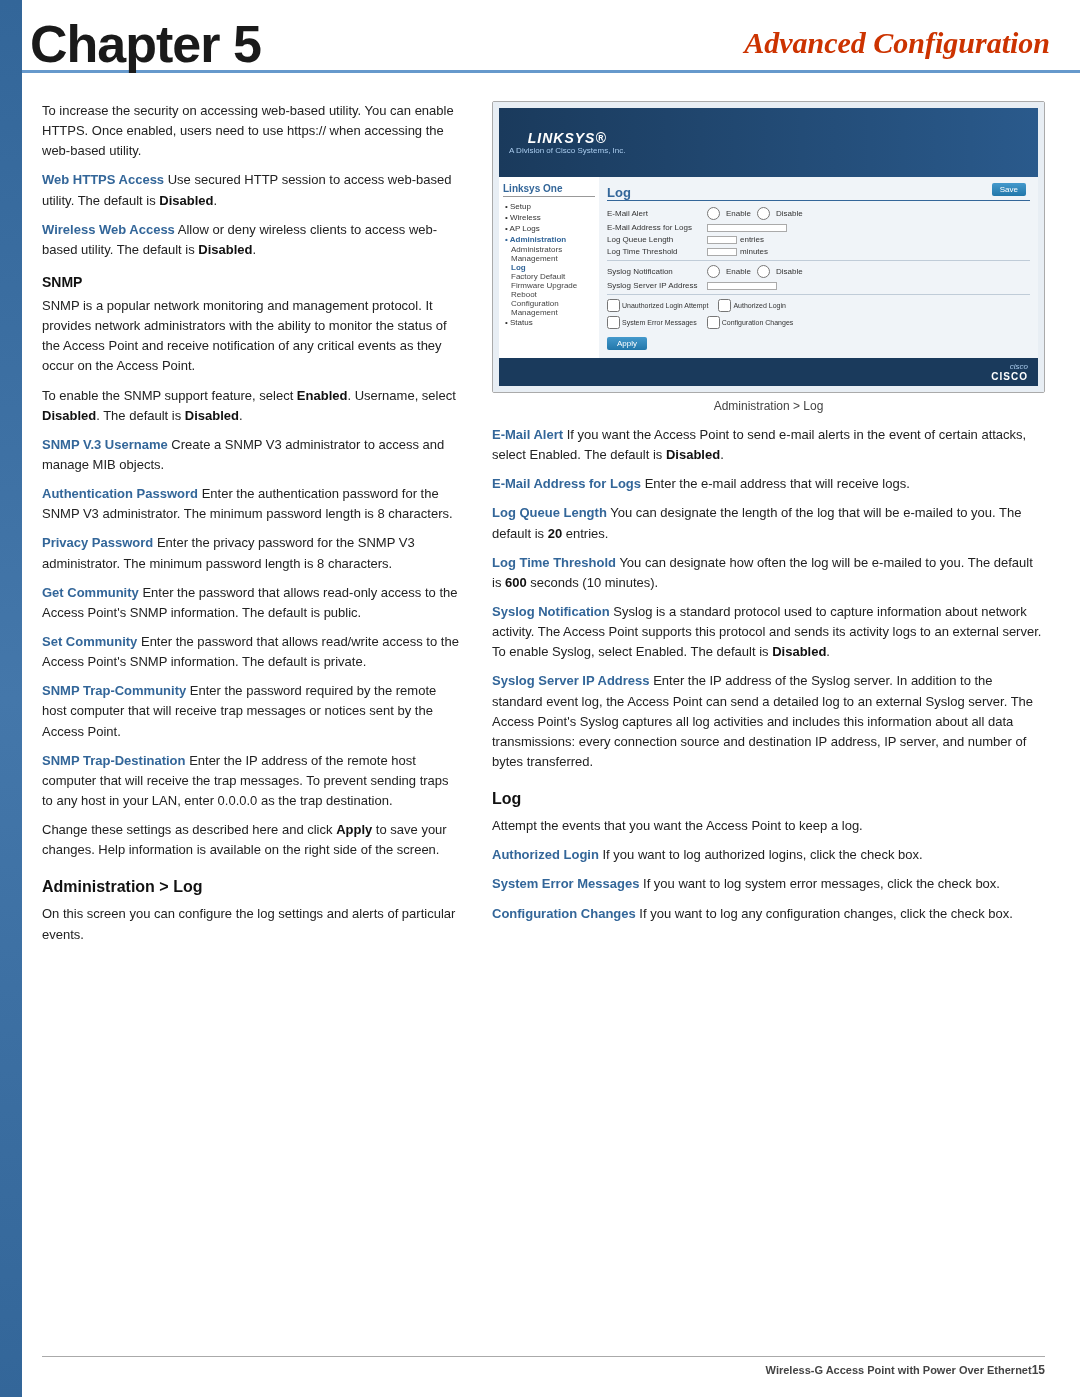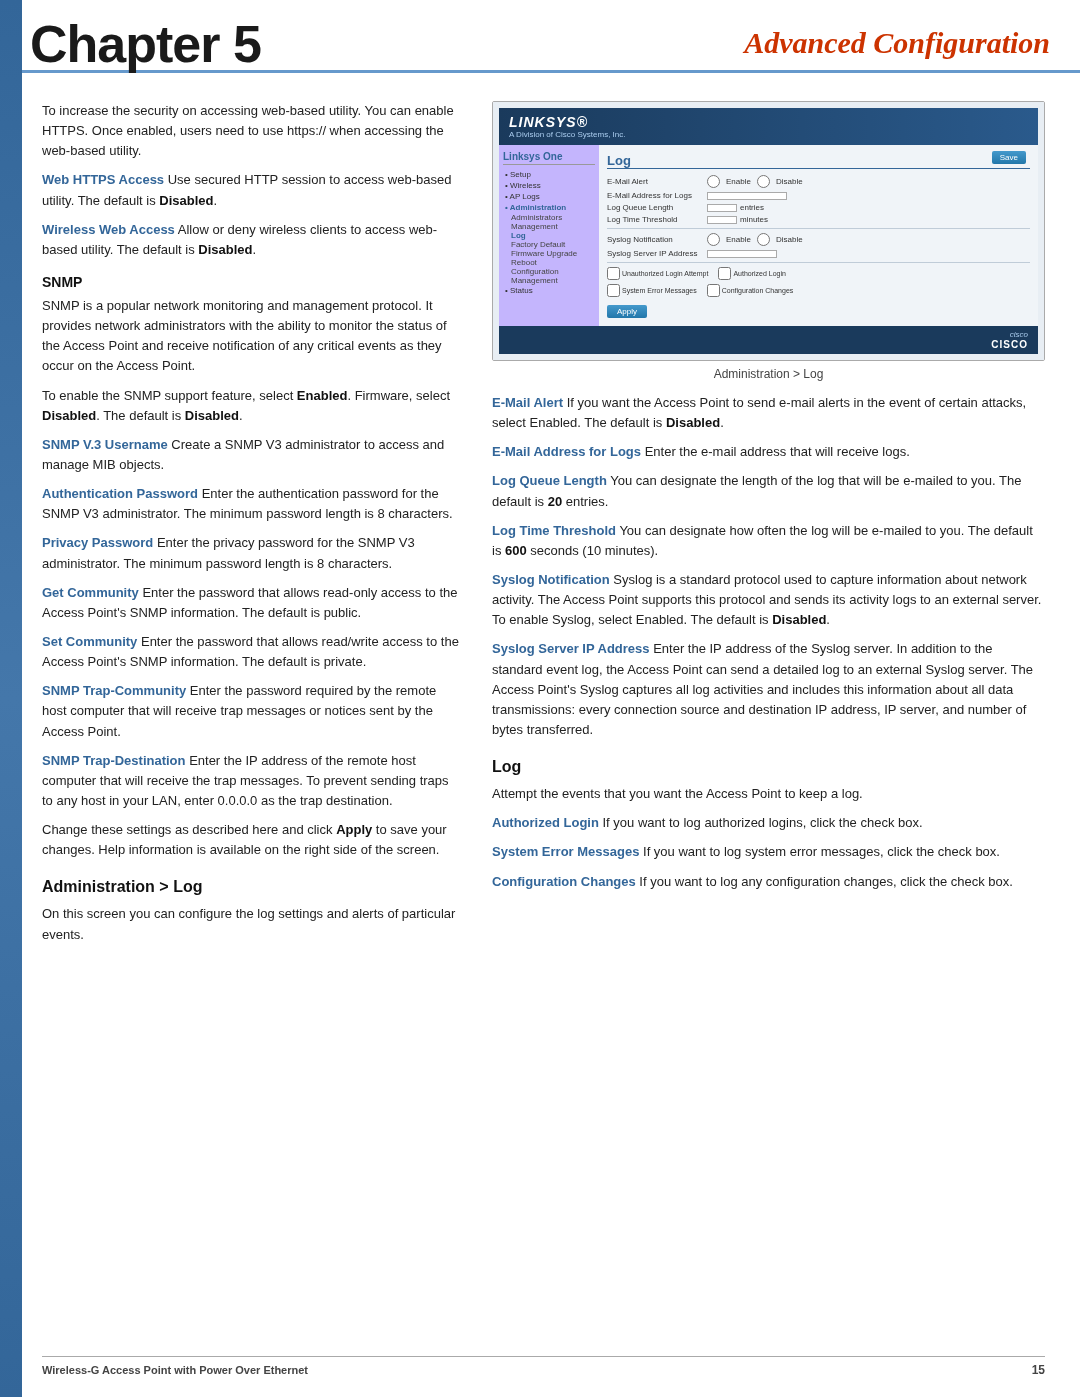--- a/index.html
+++ b/index.html
@@ -123,24 +123,25 @@
 
     
     .linksys-ui {
       background: #e8eef4;
       width: 100%;
       padding: 6px;
     }
 
     .linksys-header {
       background: linear-gradient(to right, #1a3a5c, #2a5a8c);
-      padding: 6px 10px;
+      padding: 22px 10px;
       display: flex;
       align-items: center;
       justify-content: space-between;
+      text-align: center;
     }
 
     .linksys-logo {
       color: #fff;
       font-size: 14px;
       font-weight: 700;
       font-style: italic;
       letter-spacing: 1px;
     }
 
@@ -150,21 +151,21 @@
       display: block;
     }
 
     .linksys-content {
       display: flex;
       background: #d4dce6;
       min-height: 180px;
     }
 
     .linksys-sidebar {
-      background: #c4b5fd;
+      background: #ffffff;
       width: 100px;
       padding: 6px 4px;
       font-size: 9px;
       color: #222;
     }
 
     .linksys-sidebar .brand {
       font-size: 10px;
       font-weight: 700;
       color: #336699;
@@ -282,21 +283,21 @@
       top: 6px;
     }
 
     
     .page-footer {
       position: absolute;
       bottom: 20px;
       left: 42px;
       right: 35px;
       display: flex;
-      justify-content: space-between;
+      justify-content: flex-end;
       align-items: center;
       border-top: 1px solid #aaa;
       padding-top: 6px;
     }
 
     .footer-left {
       font-size: 11px;
       font-weight: 700;
       color: #444;
     }
@@ -333,21 +334,21 @@
 
     <p class="section-para">
       <span class="bold-blue">Wireless Web Access</span><span> Allow or deny wireless clients to access web-based utility. The default is </span><span class="bold-black">Disabled</span><span>.</span>
     </p>
 
     <h3 class="snmp-heading">SNMP</h3>
 
     <p class="section-para">SNMP is a popular network monitoring and management protocol. It provides network administrators with the ability to monitor the status of the Access Point and receive notification of any critical events as they occur on the Access Point.</p>
 
     <p class="section-para">
-      <span>To enable the SNMP support feature, select </span><span class="bold-black">Enabled</span><span>. Firmware, select </span><span class="bold-black">Disabled</span><span>. The default is </span><span class="bold-black">Disabled</span><span>.</span>
+      <span>To enable the SNMP support feature, select </span><span class="bold-black">Enabled</span><span>. Username, select </span><span class="bold-black">Disabled</span><span>. The default is </span><span class="bold-black">Disabled</span><span>.</span>
     </p>
 
     <p class="section-para">
       <span class="bold-blue">SNMP V.3 Username</span><span> Create a SNMP V3 administrator to access and manage MIB objects.</span>
     </p>
 
     <p class="section-para">
       <span class="bold-blue">Authentication Password</span><span> Enter the authentication password for the SNMP V3 administrator. The minimum password length is 8 characters.</span>
     </p>
 

